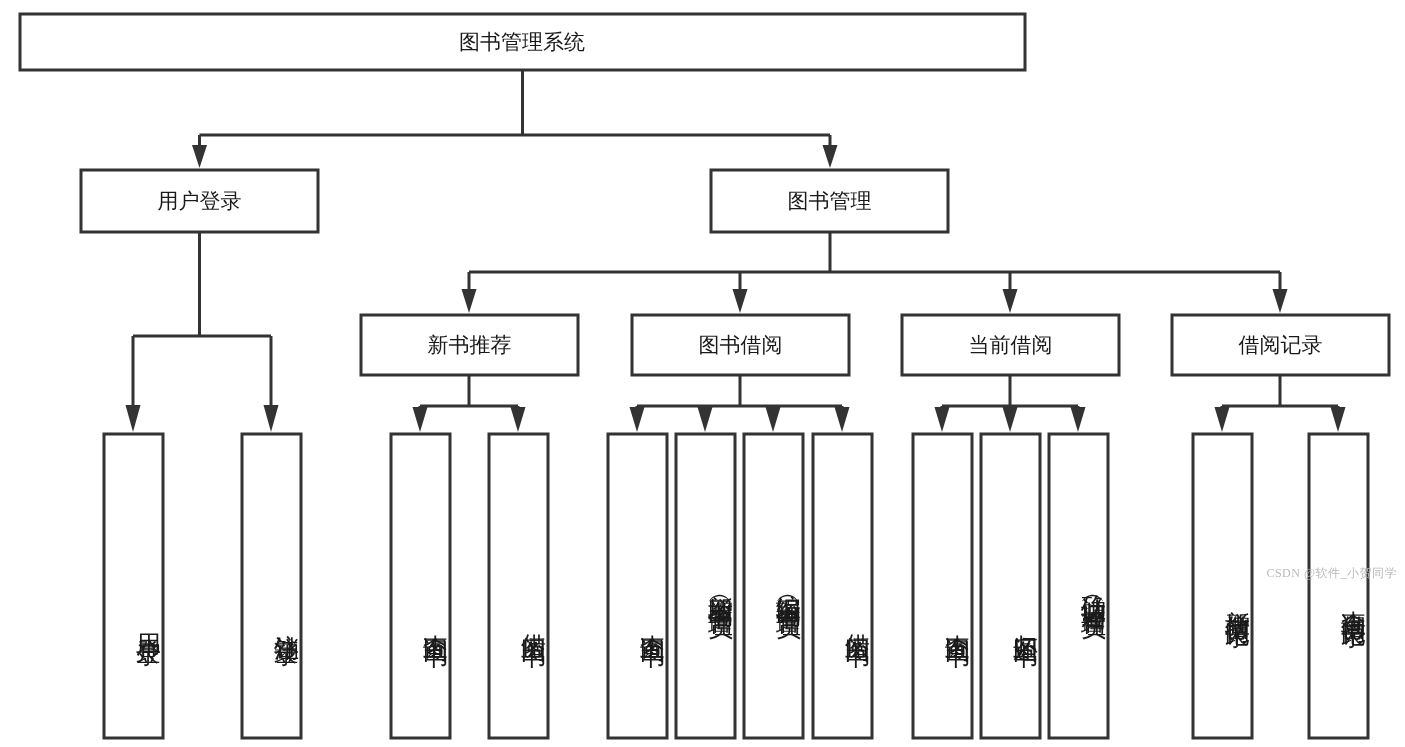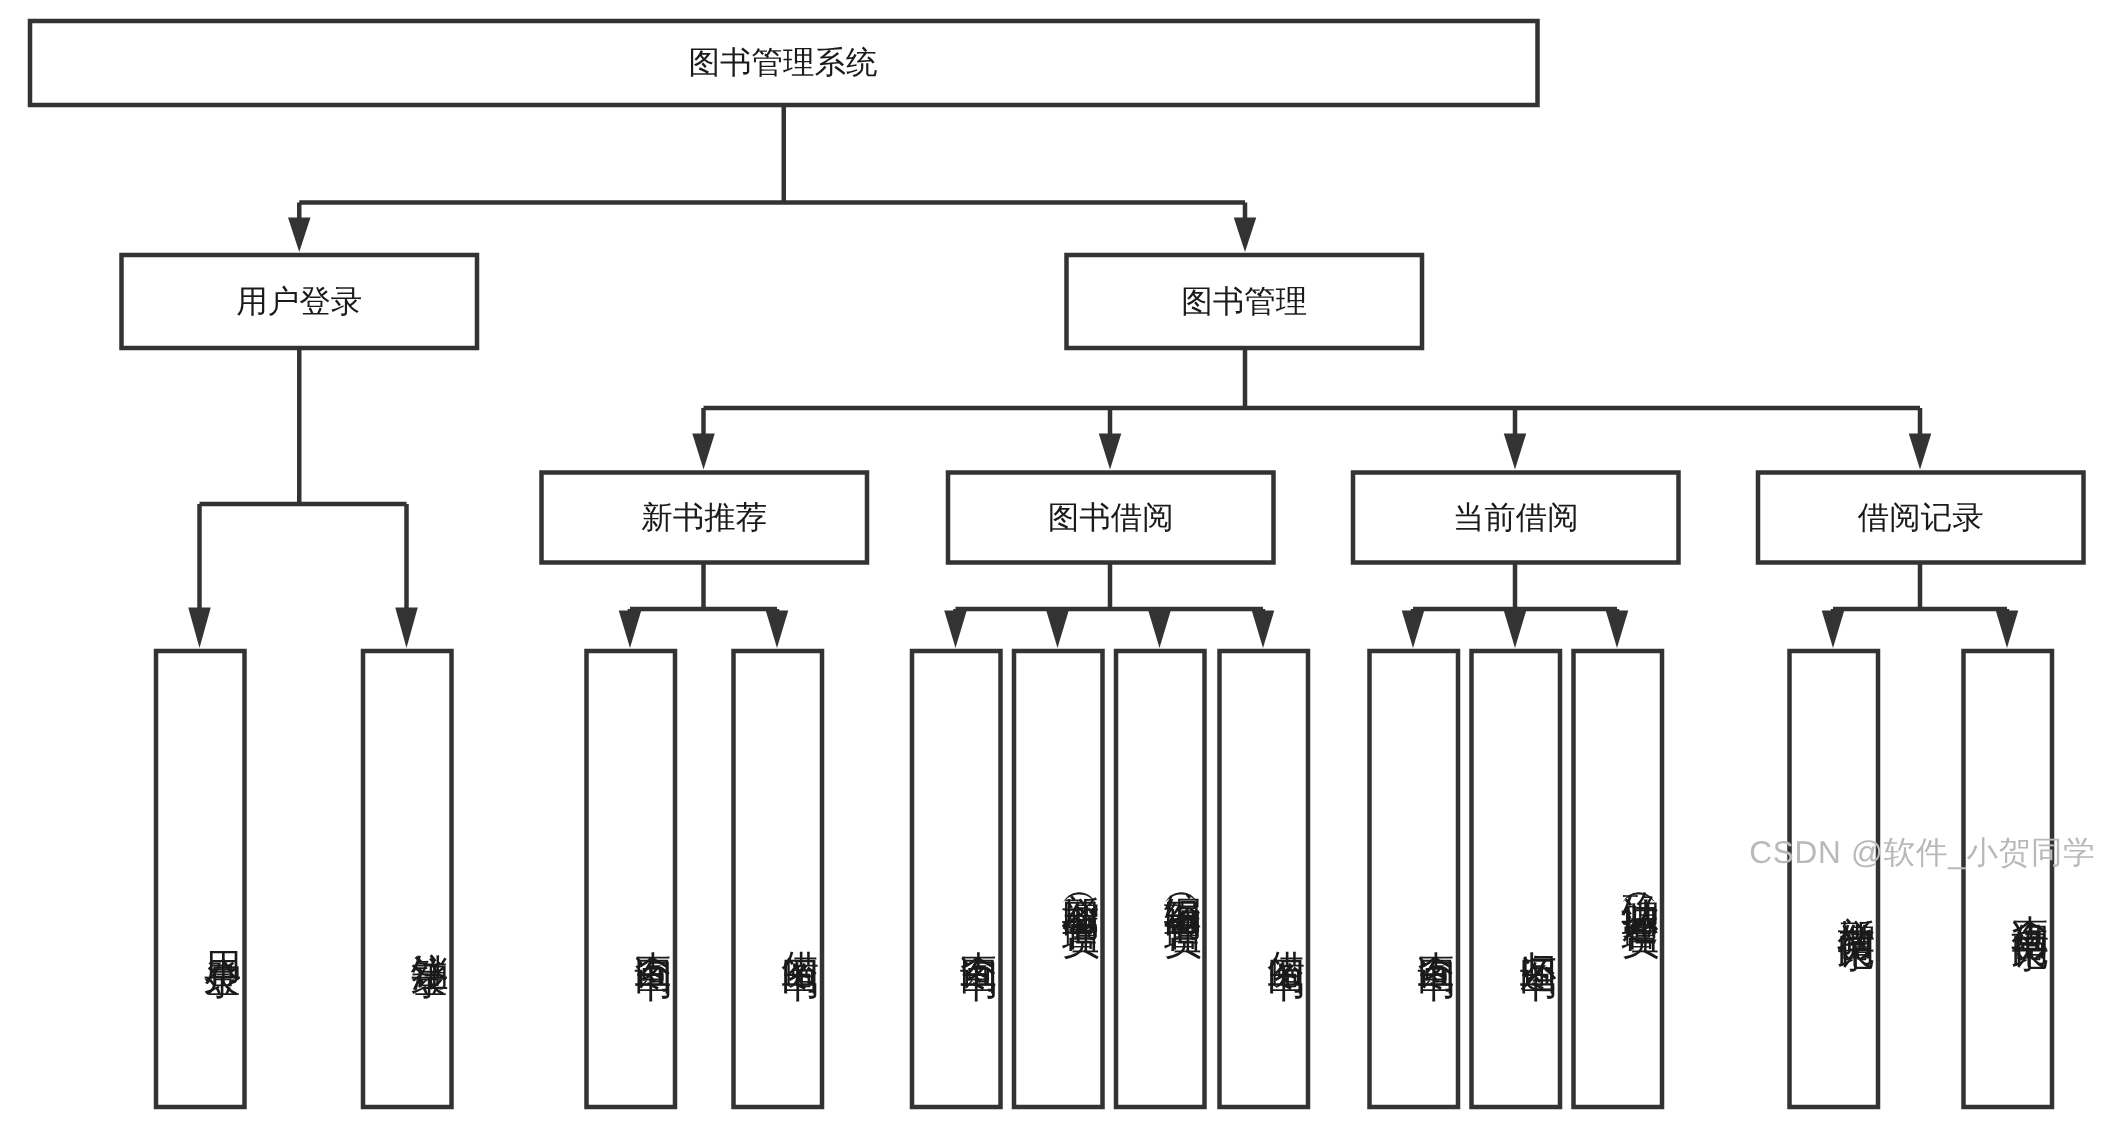--- a/index.html
+++ b/index.html
@@ -61,22 +61,22 @@
     letter-spacing: 3px;
     text-align: center;
     white-space: nowrap;
     pointer-events: none;
   }
   #watermark {
     position: absolute;
     right: 8px;
     bottom: 4px;
     color: #b9b9b9;
-    font-family: Liberation Sans, sans-serif;
-    font-size: 21px;
+    font-family: Liberation Serif, serif;
+    font-size: 12px;
     letter-spacing: 0.5px;
     white-space: nowrap;
   }
 </style>
 </head>
 <body>
 
 <div id="diagram-root">
 
   <svg id="tree-svg" viewBox="0 0 1405 747">

